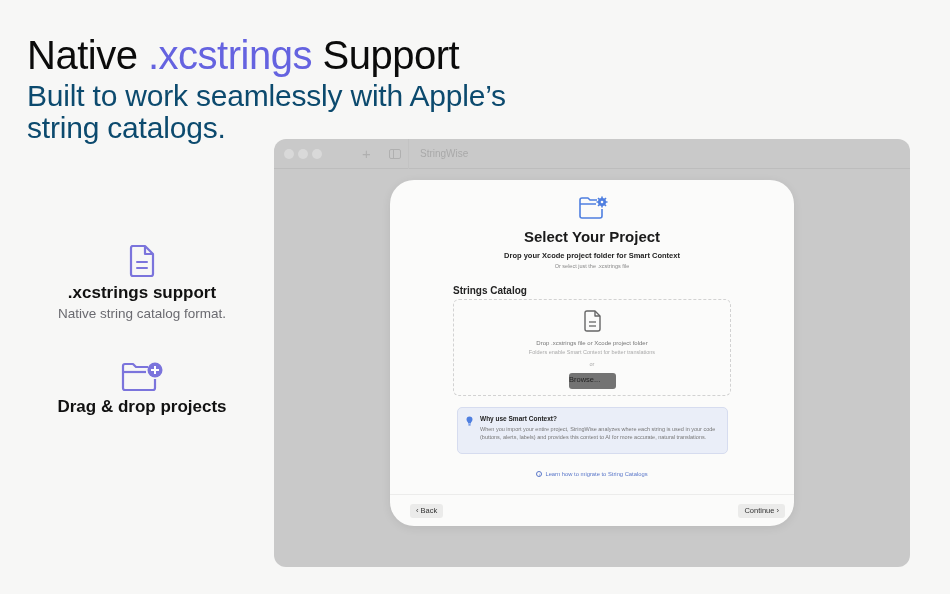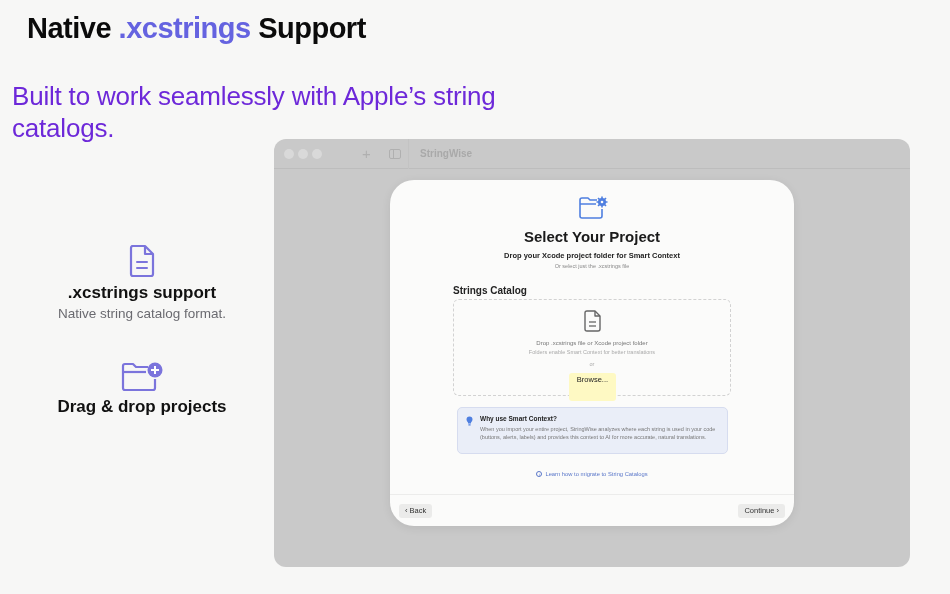--- a/index.html
+++ b/index.html
@@ -1,63 +1,63 @@
 <!DOCTYPE html>
 <html><head>
 <meta charset="utf-8">
 <style>
   * { box-sizing: border-box; margin: 0; padding: 0; }
   html, body { width: 950px; height: 594px; overflow: hidden; }
   body { background: #f7f7f6; font-family: "Liberation Sans", sans-serif; color: #111; position: relative; }
 
-  .headline { position: absolute; left: 27px; top: 12px; font-size: 29px; font-weight: 700; letter-spacing: -0.5px; color: #0b0b0b; white-space: nowrap; }
+  .headline { position: absolute; left: 27px; top: 33px; font-size: 40px; font-weight: 400; letter-spacing: -0.5px; color: #0b0b0b; white-space: nowrap; }
   .headline .accent { color: #6563e0; }
-  .subhead { position: absolute; left: 12px; top: 80px; width: 520px; font-size: 26px; line-height: 32px; color: #6d28d9; letter-spacing: -0.2px; }
+  .subhead { position: absolute; left: 27px; top: 80px; width: 520px; font-size: 30px; line-height: 32px; color: #0c4a6e; letter-spacing: -0.2px; }
 
   .feature { position: absolute; width: 210px; text-align: center; }
   .feature .ficon { display: block; margin: 0 auto; }
   .feature .ftitle { font-size: 17px; font-weight: 700; color: #111; margin-top: 4px; }
   .feature .fdesc { font-size: 13.5px; color: #6a6a70; margin-top: 3px; }
   .f1 { left: 37px; top: 243px; }
   .f2 { left: 37px; top: 361px; }
 
   .window { position: absolute; left: 274px; top: 139px; width: 636px; height: 428px; background: #c9c9c9; border-radius: 12px; overflow: hidden; }
   .titlebar { position: absolute; left: 0; top: 0; width: 100%; height: 30px; border-bottom: 1px solid #bdbdbd; }
   .traffic { position: absolute; top: 10px; width: 10px; height: 10px; border-radius: 50%; background: #d9d9d9; }
   .tb-plus { position: absolute; left: 88px; top: 6px; font-size: 15px; color: #b0b0b0; }
   .tb-sidebar { position: absolute; left: 115px; top: 10px; width: 12px; height: 10px; border: 1.4px solid #b0b0b0; border-radius: 2px; }
   .tb-sidebar::before { content: ""; position: absolute; left: 3px; top: 0; width: 1.4px; height: 100%; background: #b0b0b0; }
-  .tb-title { position: absolute; left: 146px; top: 9px; font-size: 10px; font-weight: 700; color: #a9a9a9; text-align: center; }
+  .tb-title { position: absolute; left: 146px; top: 9px; font-size: 10px; font-weight: 400; color: #a9a9a9; text-align: center; }
   .tb-divider { position: absolute; left: 134px; top: 0; width: 1px; height: 30px; background: #c3c3c3; }
 
   .dialog { position: absolute; left: 116px; top: 41px; width: 404px; height: 346px; background: #fbfbfa; border-radius: 24px; box-shadow: 0 2px 10px rgba(0,0,0,0.08); }
   .d-icon { position: absolute; left: 188px; top: 16px; }
   .d-title { position: absolute; left: 0; top: 48px; width: 100%; text-align: center; font-size: 15px; font-weight: 700; color: #1a1a1a; }
   .d-sub { position: absolute; left: 0; top: 71px; width: 100%; text-align: center; font-size: 7.5px; font-weight: 700; color: #222; }
   .d-sub2 { position: absolute; left: 0; top: 83px; width: 100%; text-align: center; font-size: 5.5px; color: #888; }
   .d-section { position: absolute; left: 63px; top: 105px; font-size: 10px; font-weight: 700; color: #222; }
 
   .dropzone { position: absolute; left: 63px; top: 119px; width: 278px; height: 97px; border: 1px dashed #d2d2d2; border-radius: 6px; }
   .dz-icon { position: absolute; left: 129px; top: 9px; }
   .dz-text { position: absolute; left: 0; top: 40px; width: 100%; text-align: center; font-size: 6px; color: #777; }
   .dz-text2 { position: absolute; left: 0; top: 49px; width: 100%; text-align: center; font-size: 5.5px; color: #aaa; }
   .dz-or { position: absolute; left: 0; top: 61px; width: 100%; text-align: center; font-size: 5.5px; color: #aaa; }
-  .dz-browse { position: absolute; left: 115px; top: 73px; width: 47px; height: 28px; background: #fef9c3; border-radius: 3px; font-size: 7.5px; color: #222; text-align: center; line-height: 14px; }
+  .dz-browse { position: absolute; left: 115px; top: 73px; width: 47px; height: 16px; background: #737373; border-radius: 3px; font-size: 7.5px; color: #222; text-align: left; line-height: 14px; }
 
   .infobox { position: absolute; left: 67px; top: 227px; width: 271px; height: 47px; background: #eaeef8; border: 1px solid #d6dcef; border-radius: 5px; }
   .ib-icon { position: absolute; left: 8px; top: 8px; }
   .ib-title { position: absolute; left: 22px; top: 7px; font-size: 6.5px; font-weight: 700; color: #222; }
   .ib-text { position: absolute; left: 22px; top: 17px; width: 244px; font-size: 5.5px; line-height: 8px; color: #777; }
 
   .learn { position: absolute; left: 0; top: 291px; width: 100%; text-align: center; font-size: 5.8px; color: #5a77c9; }
   .learn .info-glyph { display: inline-block; width: 6px; height: 6px; border: 0.8px solid #5a77c9; border-radius: 50%; font-size: 4px; line-height: 5px; text-align: center; margin-right: 3px; vertical-align: middle; }
 
   .footer-line { position: absolute; left: 0; top: 314px; width: 100%; height: 1px; background: #ececeb; }
   .btn { position: absolute; top: 324px; height: 14px; background: #ebebea; border-radius: 3px; font-size: 7.5px; color: #333; line-height: 14px; padding: 0 6px; }
-  .btn-back { left: 9px; }
+  .btn-back { left: 20px; }
   .btn-continue { right: 9px; }
 </style>
 </head>
 <body>
 
 <div class="headline"><span>Native </span><span class="accent">.xcstrings</span><span> Support</span></div>
 <div class="subhead">Built to work seamlessly with Apple’s string catalogs.</div>
 
 <div class="feature f1">
   <svg class="ficon" width="30" height="36" viewBox="0 0 30 36">

